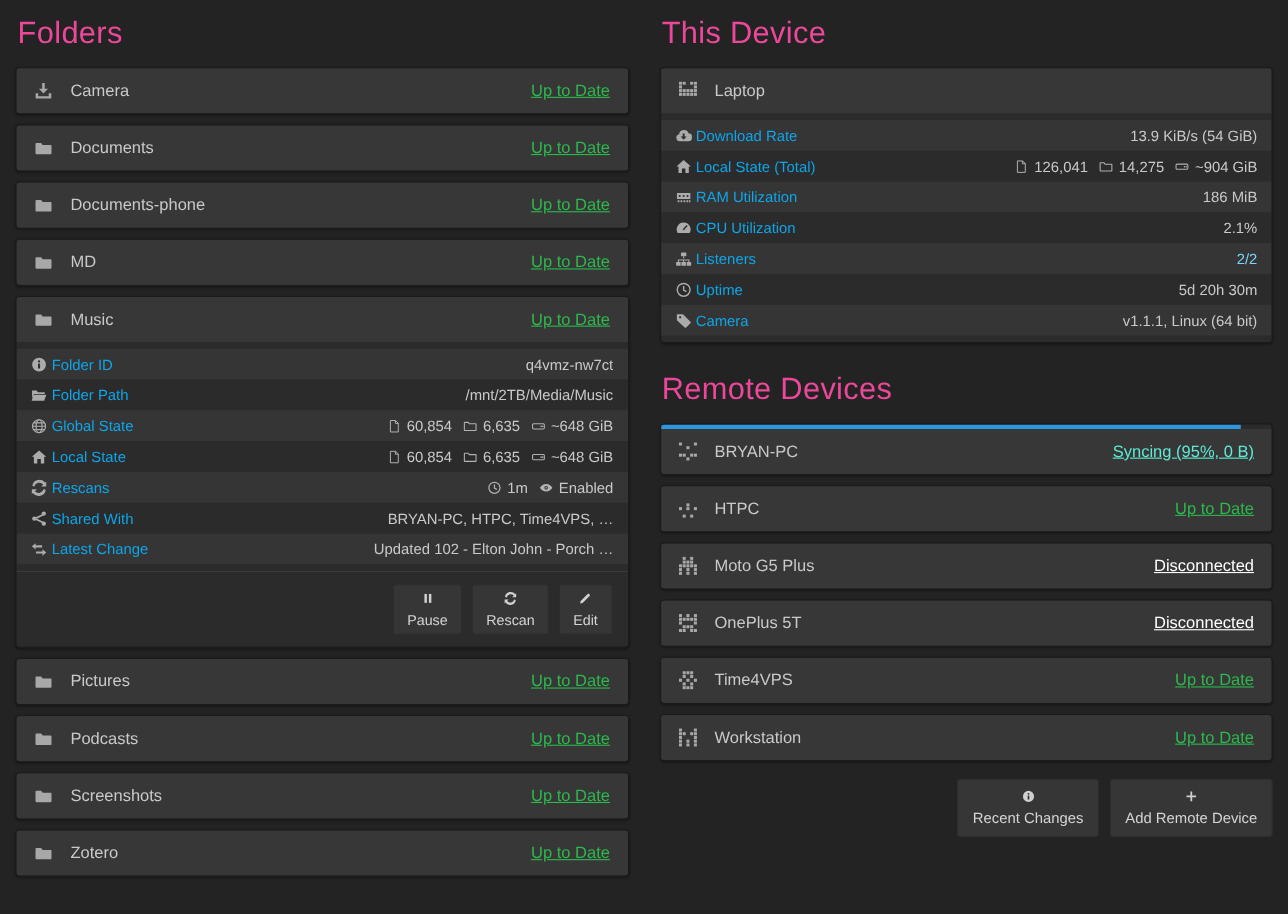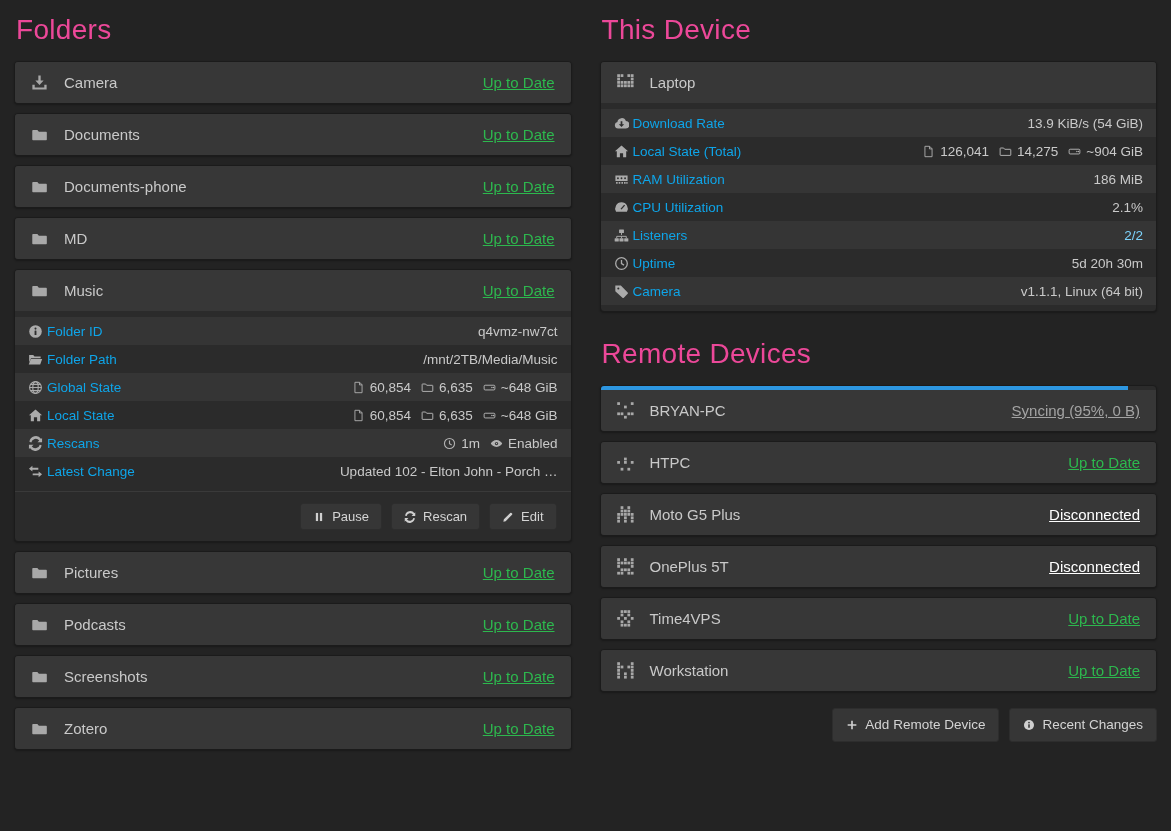--- a/index.html
+++ b/index.html
@@ -7,36 +7,36 @@
   .container{display:grid;grid-template-columns:1fr 1fr;gap:28px;padding:12px 14px;box-sizing:border-box;}
   h2.section-title{font-size:28px;font-weight:400;color:#ec4899;margin:2px 0 15px 2px;letter-spacing:.3px;}
   h2.remote-title{margin-top:26px;}
   .panel{background:#2b2b2b;border:1px solid #1b1b1b;border-radius:4px;margin-bottom:9px;overflow:hidden;box-shadow:0 1px 2px rgba(0,0,0,.3);}
   .panel-heading{background:#373737;height:41px;display:flex;align-items:center;padding:0 16px;gap:16px;color:#c9c9c9;font-size:15px;cursor:pointer;}
   .head-icon{color:#a8a8a8;display:inline-flex;align-items:center;}
   .head-icon svg{width:17px;height:17px;}
   .row-name{color:#c9c9c9;}
   .status{margin-left:auto;font-size:15px;text-decoration:underline;}
   .status.success{color:#2db84e;}
-  .status.syncing{color:#a3a3a3;}
+  .status.syncing{color:#5eead4;}
   .status.disconnected{color:#ffffff;}
   .sync-bar{height:4px;background:#2d96e0;}
   .panel-body{padding:6px 0 6px;}
   .info-row{display:flex;align-items:center;height:28px;padding:0 13px;color:#c3c3c3;font-size:13.5px;}
   .info-row:nth-child(odd){background:rgba(255,255,255,.05);}
   .row-icon{width:19px;color:#ababab;display:inline-flex;align-items:center;flex:none;}
   .row-icon svg{width:15px;height:15px;}
   .row-label{color:#0ea5e9;}
   .row-value{margin-left:auto;display:flex;align-items:center;gap:10px;color:#c9c9c9;}
   .row-value.success{color:#7dd3fc;}
   .seg{display:inline-flex;align-items:center;gap:5px;}
   .seg-icon{color:#b2b2b2;display:inline-flex;align-items:center;}
   .seg-icon svg{width:13px;height:13px;}
   .panel-footer{border-top:1px solid #3a3a3a;padding:11px 14px;display:flex;justify-content:flex-end;gap:9px;}
-  .btn{background:#363636;border:1px solid #2d2d2d;color:#d4d4d4;font-size:13px;padding:6px 12px;border-radius:3px;display:inline-flex;align-items:center;gap:7px;cursor:pointer;font-family:inherit;line-height:1;}
+  .btn{background:#363636;border:1px solid #2d2d2d;color:#d4d4d4;font-size:13px;padding:6px 12px;border-radius:3px;display:inline-flex;align-items:center;gap:7px;cursor:pointer;font-family:inherit;line-height:1;flex-direction:column;}
   .btn .btn-icon{display:inline-flex;align-items:center;color:#cfcfcf;}
   .btn svg{width:12px;height:12px;}
   .btn-lg{padding:9px 13px;font-size:13.5px;}
   .bottom-actions{display:flex;justify-content:flex-end;gap:10px;margin-top:16px;}
 </style>
 </head>
 <body>
 
 <div class="container">
 
@@ -226,20 +226,32 @@
                   <span class="seg-icon">
                     <svg viewBox="0 0 16 16" xmlns="http://www.w3.org/2000/svg" fill="currentColor">
                       <path d="M8 3.8C4.7 3.8 2 6.1 1 8c1 1.9 3.7 4.2 7 4.2s6-2.3 7-4.2c-1-1.9-3.7-4.2-7-4.2z"></path>
                       <circle cx="8" cy="8" r="2" fill="#2e2e2e"></circle>
                       <circle cx="8" cy="8" r=".9"></circle>
                     </svg>
                   </span>
                   <span>Enabled</span>
                 </span>
               </span>
+            </div>
+            <div class="info-row">
+              <span class="row-icon">
+                <svg viewBox="0 0 16 16" xmlns="http://www.w3.org/2000/svg" fill="currentColor">
+                  <circle cx="12.6" cy="3.1" r="2.1"></circle>
+                  <circle cx="3.4" cy="8" r="2.1"></circle>
+                  <circle cx="12.6" cy="12.9" r="2.1"></circle>
+                  <path d="M4.3 7l7.2-3.5.7 1.5-7.2 3.5zM4.3 9l7.2 3.5.7-1.5L5 7.5z"></path>
+                </svg>
+              </span>
+              <span class="row-label">Shared With</span>
+              <span class="row-value ">BRYAN-PC, HTPC, Time4VPS, …</span>
             </div>
             <div class="info-row">
               <span class="row-icon">
                 <svg viewBox="0 0 16 16" xmlns="http://www.w3.org/2000/svg" fill="currentColor">
                   <path d="M4.7 1.9L1 5l3.7 3.1V6H11V4H4.7z"></path>
                   <path d="M11.3 7.9L15 11l-3.7 3.1V12H5v-2h6.3z"></path>
                 </svg>
               </span>
               <span class="row-label">Latest Change</span>
               <span class="row-value ">Updated 102 - Elton John - Porch …</span>
@@ -598,31 +610,31 @@
             <span class="row-name">Workstation</span>
             <span class="status success">Up to Date</span>
           </div>
         </div>
       </div>
 
     <div class="bottom-actions">
       <button class="btn btn-lg">
         <span class="btn-icon">
             <svg viewBox="0 0 16 16" xmlns="http://www.w3.org/2000/svg" fill="currentColor">
-              <path d="M6.9 2.2h2.2v4.7h4.7v2.2H9.1v4.7H6.9V9.1H2.2V6.9h4.7z"></path>
-            </svg>
-          </span>
-        <span>Add Remote Device</span>
-      </button>
-      <button class="btn btn-lg">
-        <span class="btn-icon">
-            <svg viewBox="0 0 16 16" xmlns="http://www.w3.org/2000/svg" fill="currentColor">
               <circle cx="8" cy="8" r="6.7"></circle>
               <circle cx="8" cy="4.9" r="1.1" fill="#2e2e2e"></circle>
               <rect x="7" y="7" width="2" height="4.8" rx=".4" fill="#2e2e2e"></rect>
             </svg>
           </span>
         <span>Recent Changes</span>
       </button>
+      <button class="btn btn-lg">
+        <span class="btn-icon">
+            <svg viewBox="0 0 16 16" xmlns="http://www.w3.org/2000/svg" fill="currentColor">
+              <path d="M6.9 2.2h2.2v4.7h4.7v2.2H9.1v4.7H6.9V9.1H2.2V6.9h4.7z"></path>
+            </svg>
+          </span>
+        <span>Add Remote Device</span>
+      </button>
     </div>
   </div>
 
 </div>
 
 </body></html>

